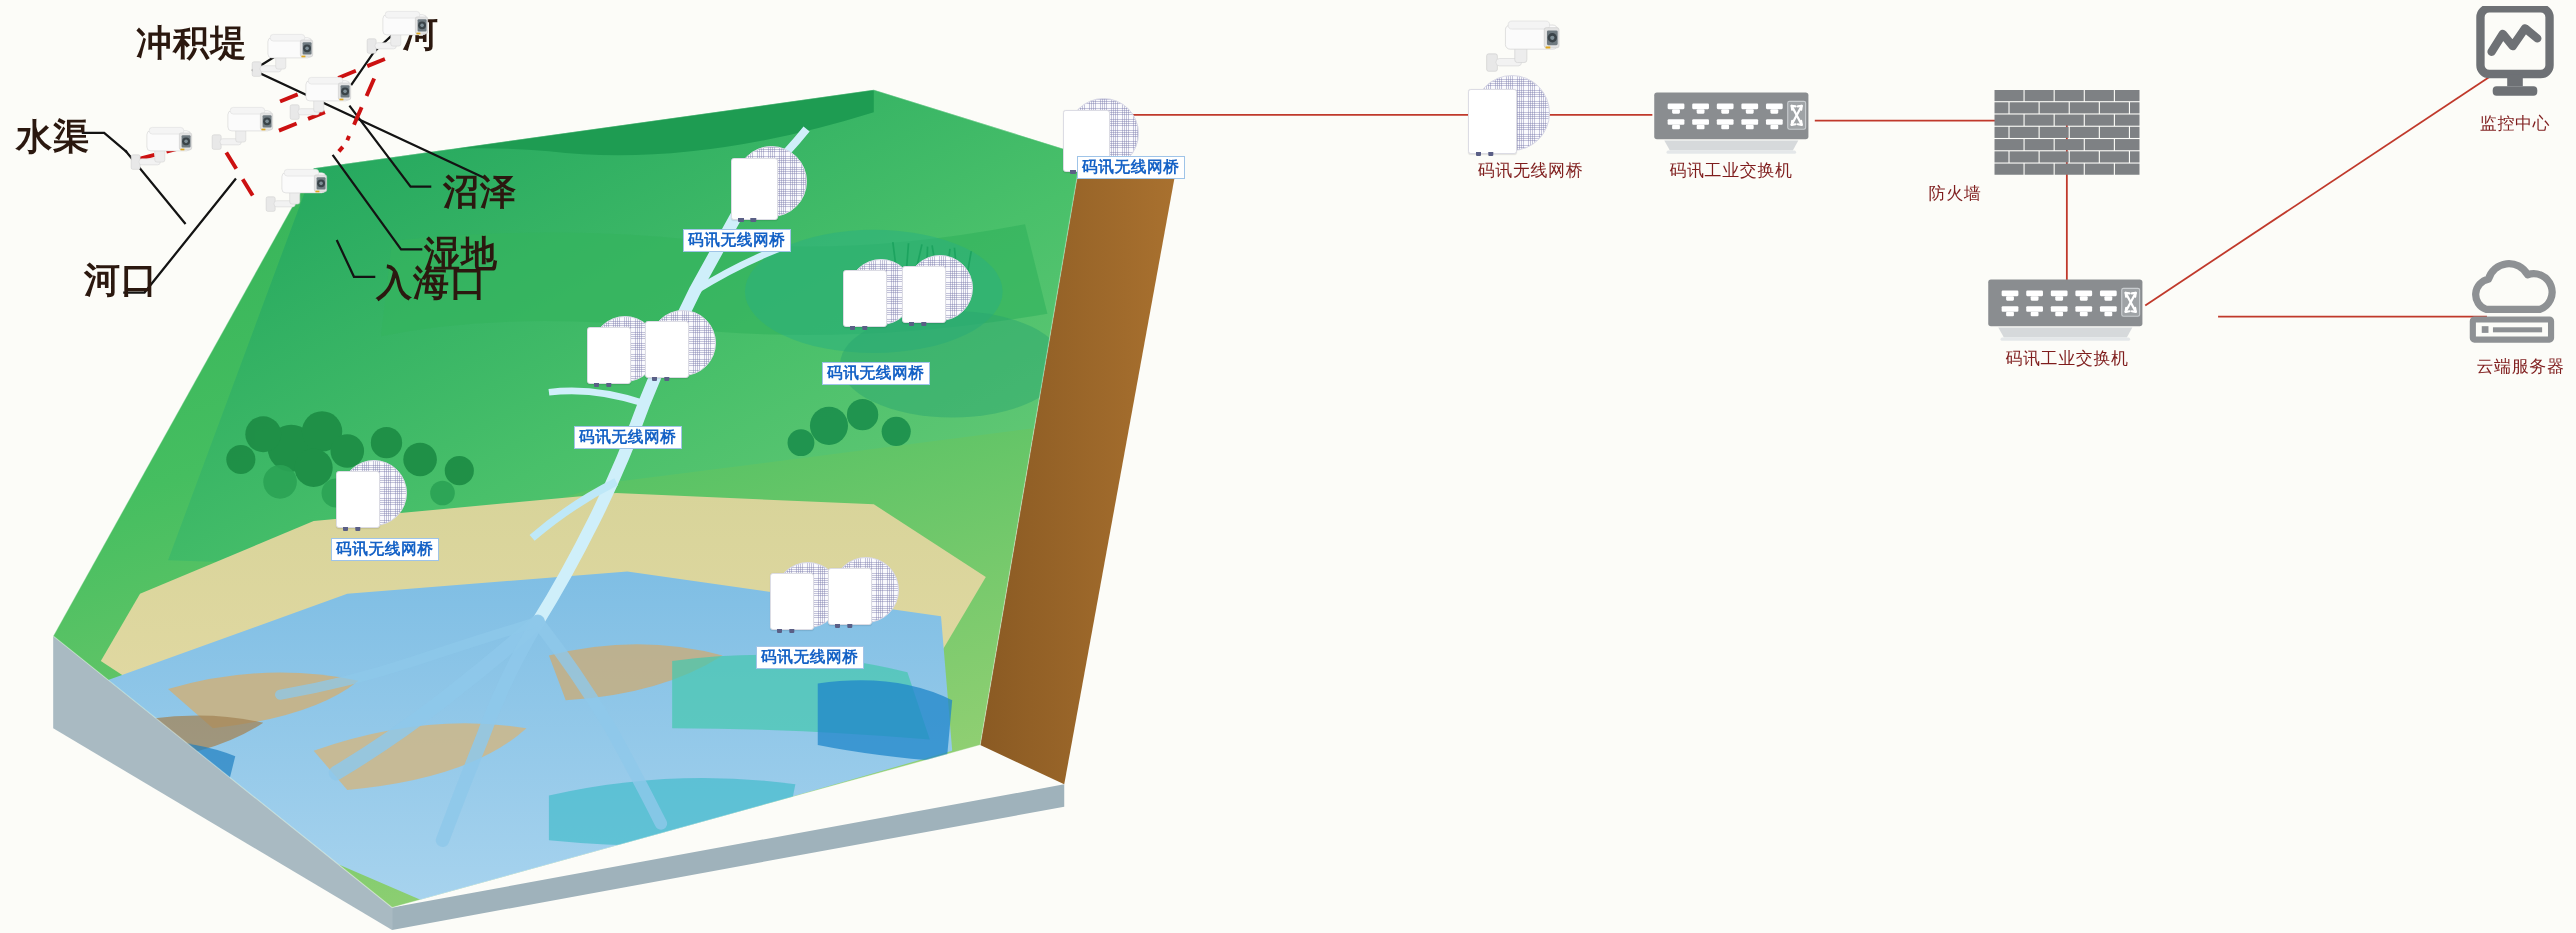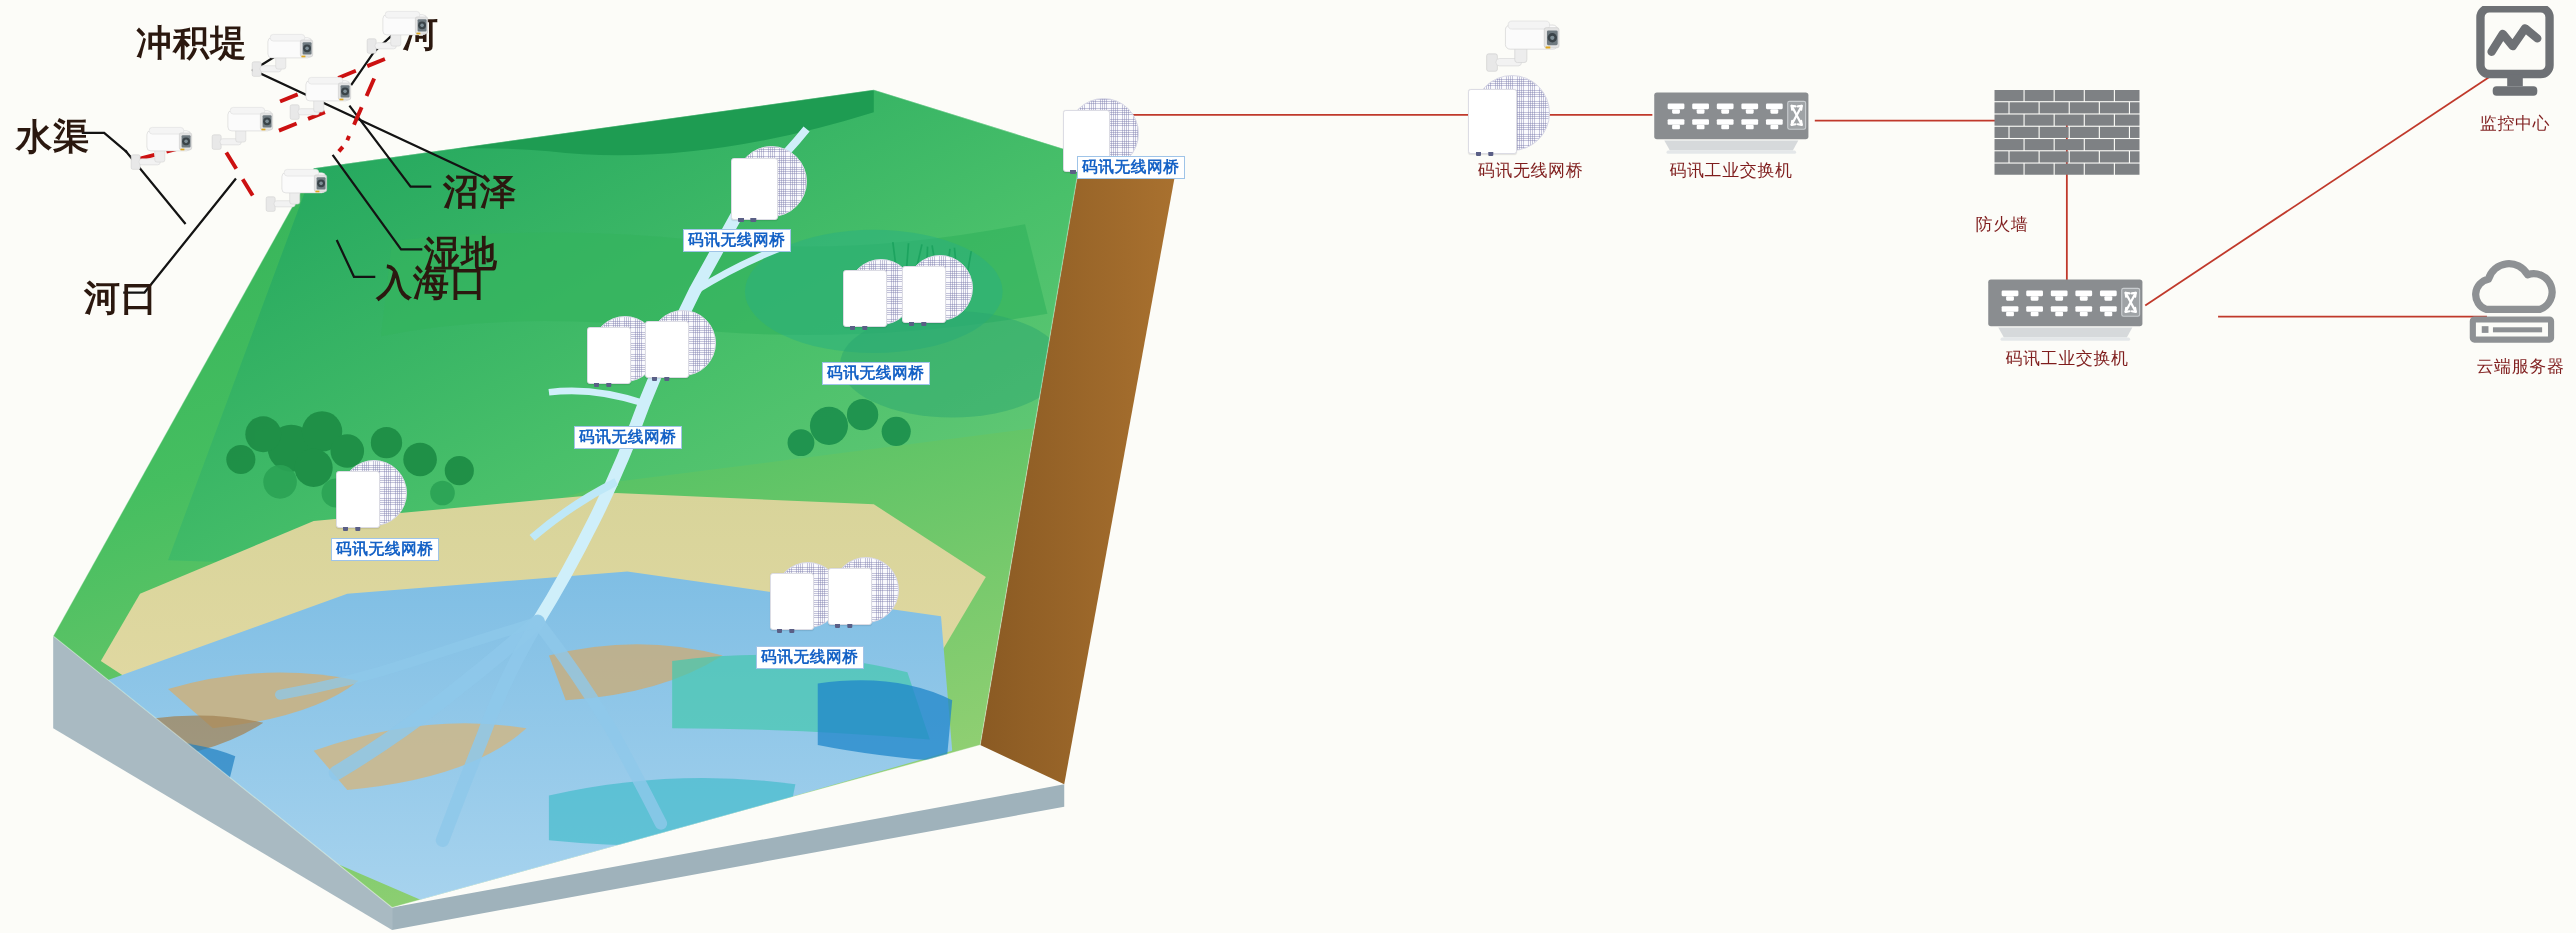--- a/index.html
+++ b/index.html
@@ -242,21 +242,21 @@
       <path d="M2000,205 L2640,205"></path>
     </g>
   </svg>
 
   <div class="terrain-label" style="left:136px;top:25px;">冲积堤</div>
   <div class="terrain-label" style="left:402px;top:15.7px;">河</div>
   <div class="terrain-label" style="left:16px;top:119px;">水渠</div>
   <div class="terrain-label" style="left:443px;top:174px;">沼泽</div>
   <div class="terrain-label" style="left:424px;top:236px;">湿地</div>
   <div class="terrain-label" style="left:376px;top:265px;">入海口</div>
-  <div class="terrain-label" style="left:84px;top:280px;">河口</div>
+  <div class="terrain-label" style="left:84px;top:262px;">河口</div>
 
   <svg class="cam" style="left:241px;top:31px;" width="84" height="56" viewBox="0 0 150 100">
     <g>
       <rect x="20" y="55" width="16" height="26" rx="3" fill="#E8E8E8" stroke="#CFCFCF"></rect>
       <rect x="34" y="62" width="38" height="11" rx="5" fill="#F2F2F2" stroke="#D6D6D6"></rect>
       <rect x="62" y="40" width="18" height="28" rx="4" fill="#EDEDED" stroke="#D2D2D2"></rect>
       <rect x="48" y="12" width="78" height="36" rx="7" fill="#FBFBFB" stroke="#D0D0D0"></rect>
       <rect x="52" y="6" width="62" height="12" rx="6" fill="#F4F4F4" stroke="#DCDCDC"></rect>
       <rect x="106" y="16" width="22" height="30" rx="3" fill="#E4E4E4" stroke="#CACACA"></rect>
       <rect x="110" y="20" width="16" height="22" rx="2" fill="#6F7A80"></rect>
@@ -489,21 +489,21 @@
       <rect x="189" y="110" width="52" height="20"></rect>
         <rect x="243" y="110" width="17" height="20"></rect>
 
       <rect x="0" y="132" width="52" height="20"></rect>
         <rect x="54" y="132" width="52" height="20"></rect>
       <rect x="108" y="132" width="52" height="20"></rect>
         <rect x="162" y="132" width="52" height="20"></rect>
       <rect x="216" y="132" width="44" height="20"></rect>
     </g>
   </svg>
-  <div class="dev-label" style="left:1929px;top:185px;width:146px;margin-top:31px;">防火墙</div>
+  <div class="dev-label" style="left:1882px;top:185px;width:146px;">防火墙</div>
 
   <svg class="switch" style="left:1986px;top:277px;" width="162" height="73" viewBox="0 0 290 130">
     <rect x="4" y="4" width="276" height="84" rx="5" fill="#8A8D90"></rect>
     <g fill="#FFFFFF">
       <g>
         <rect x="28" y="24" width="30" height="10" rx="2"></rect>
           <rect x="36" y="34" width="14" height="8" rx="2"></rect>
         <rect x="72" y="24" width="30" height="10" rx="2"></rect>
           <rect x="80" y="34" width="14" height="8" rx="2"></rect>
         <rect x="116" y="24" width="30" height="10" rx="2"></rect>

